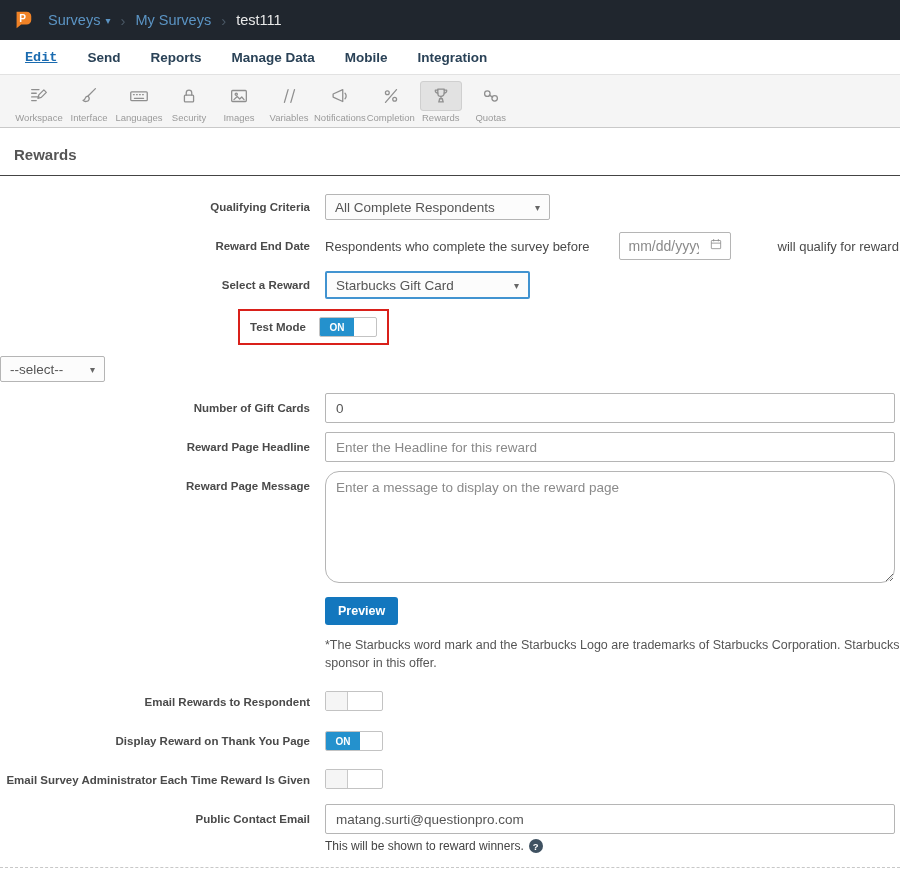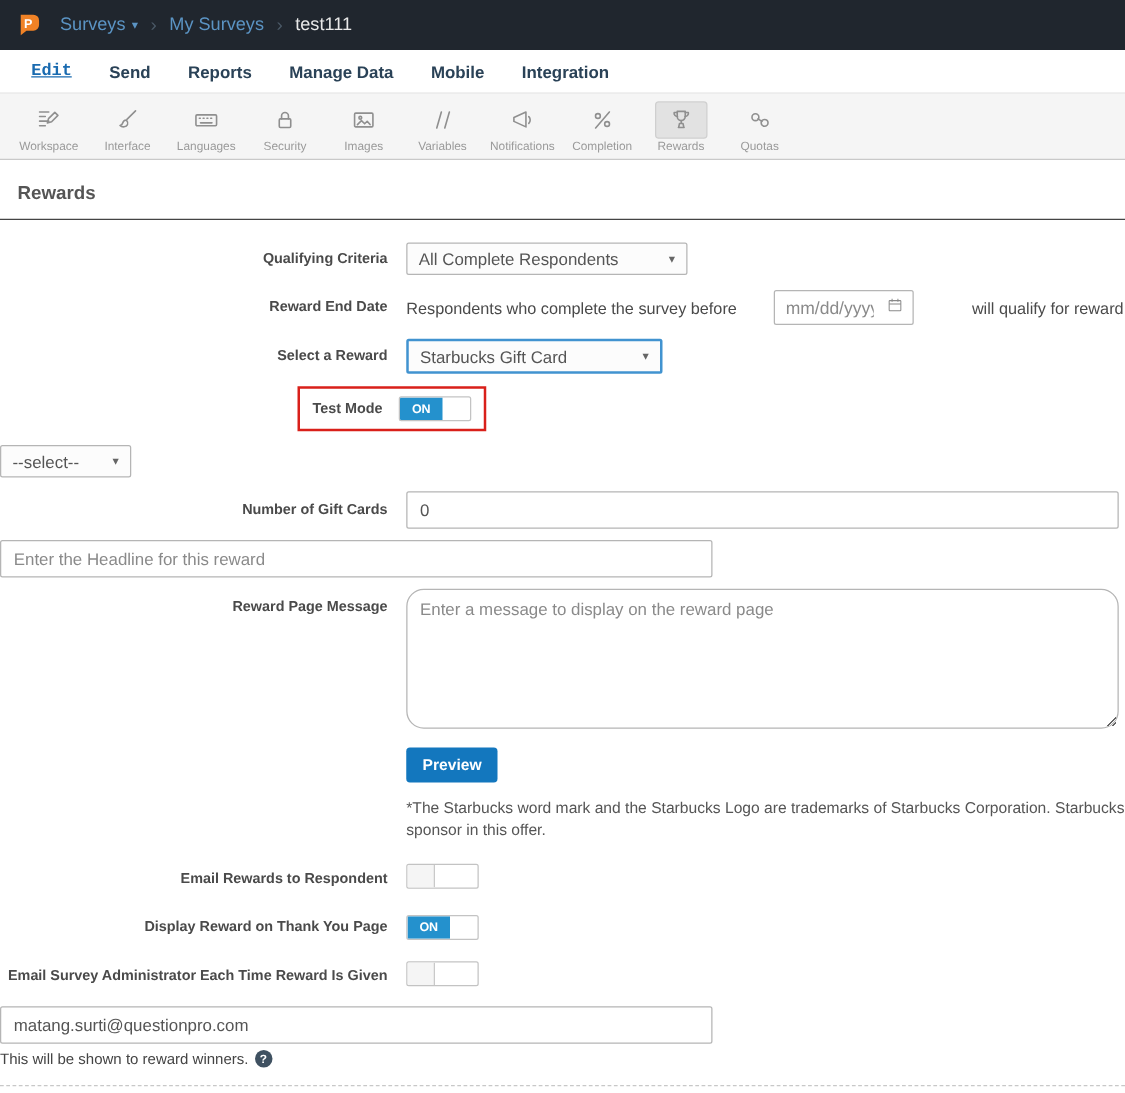--- a/index.html
+++ b/index.html
@@ -13,21 +13,21 @@
   .crumb.current { color:#e9e9e9; cursor:default; }
   .crumb .caret { font-size:10px; color:#5b94c4; }
   .sep { color:#4a5866; font-size:15px; }
 
   
   .tabs { height:35px; display:flex; align-items:center; gap:30px; padding-left:25px; border-bottom:1px solid #e2e2e2; background:#fff; }
   .tab { font-size:13.5px; font-weight:bold; color:#2a4257; cursor:pointer; text-decoration:none; }
   .tab.active { color:#1a6bb0; text-decoration:underline;font-family:Liberation Mono, monospace; }
 
   
-  .toolbar { background:#f5f5f5; border-bottom:1px solid #c9c9c9; display:flex; align-items:flex-end; gap:13px; padding:6px 0 4px 14px; }
+  .toolbar { background:#f5f5f5; border-bottom:1px solid #c9c9c9; display:flex; align-items:flex-end; padding:6px 0 4px 14px; }
   .tool { display:flex; flex-direction:column; align-items:center; min-width:50px; cursor:pointer; }
   .tool-icon-box { height:30px; display:flex; align-items:center; justify-content:center; padding:2px 8px; border-radius:3px; border:1px solid transparent; }
   .tool.active .tool-icon-box { background:#e2e2e2; border-color:#cfcfcf; }
   .tool svg { width:24px; height:22px; stroke:#8f8f8f; fill:none; stroke-width:1.4; stroke-linecap:round; stroke-linejoin:round; }
   .tool-label { font-size:9.5px; color:#9a9a9a; margin-top:1px; }
 
   
   .page-title { margin:18px 0 12px 14px; font-size:15px; color:#555; font-weight:bold; }
   .title-rule { border-top:1px solid #444; margin:0 0 16px 0; }
 
@@ -261,20 +261,21 @@
   </div>
 
   <div class="row">
     <label class="lbl">Number of Gift Cards</label>
     <div class="ctl">
       <input class="text wide" value="0" style="">
     </div>
   </div>
 
   <div class="row">
+    <label class="lbl">Reward Page Headline</label>
     <div class="ctl">
       <input class="text wide" placeholder="Enter the Headline for this reward" style="">
     </div>
   </div>
 
   <div class="row top">
     <label class="lbl">Reward Page Message</label>
     <div class="ctl">
       <textarea class="msg" placeholder="Enter a message to display on the reward page" style=""></textarea>
     </div>
@@ -318,20 +319,21 @@
     <label class="lbl">Email Survey Administrator Each Time Reward Is Given</label>
     <div class="ctl">
       <div class="toggle off">
         <span class="t-knob"></span>
         <span class="t-off">OFF</span>
       </div>
     </div>
   </div>
 
   <div class="row top">
+    <label class="lbl">Public Contact Email</label>
     <div class="ctl">
       <input class="text wide" value="matang.surti@questionpro.com" style="">
       <div class="helper">
         <span>This will be shown to reward winners.</span>
         <span class="help-badge">?</span>
       </div>
     </div>
   </div>
 
   <div class="dashed"></div>

